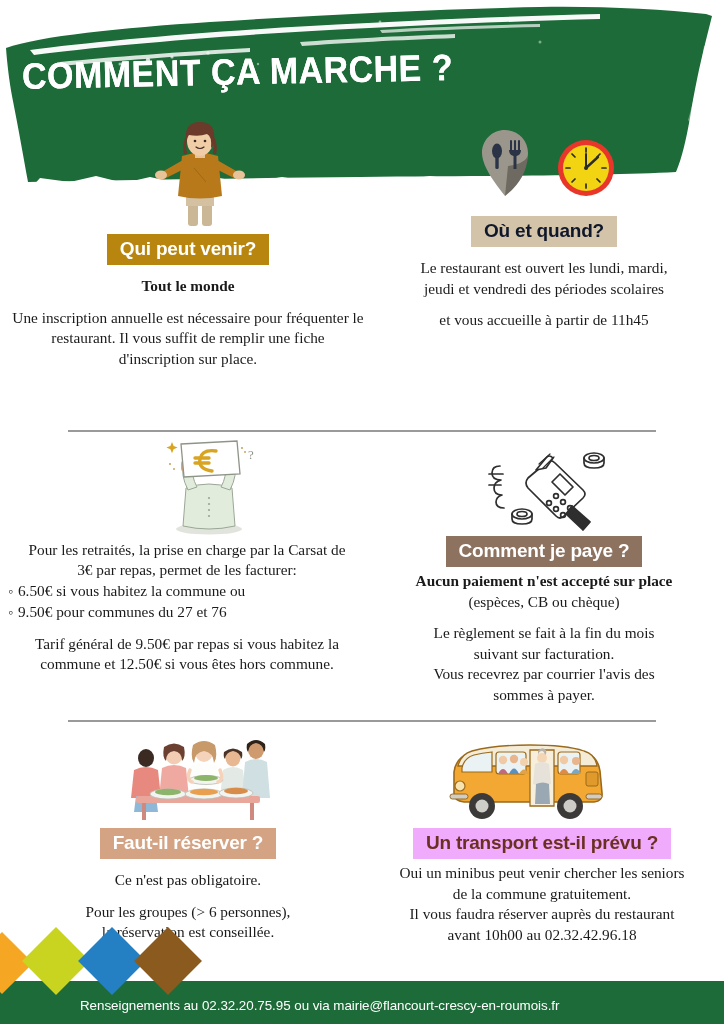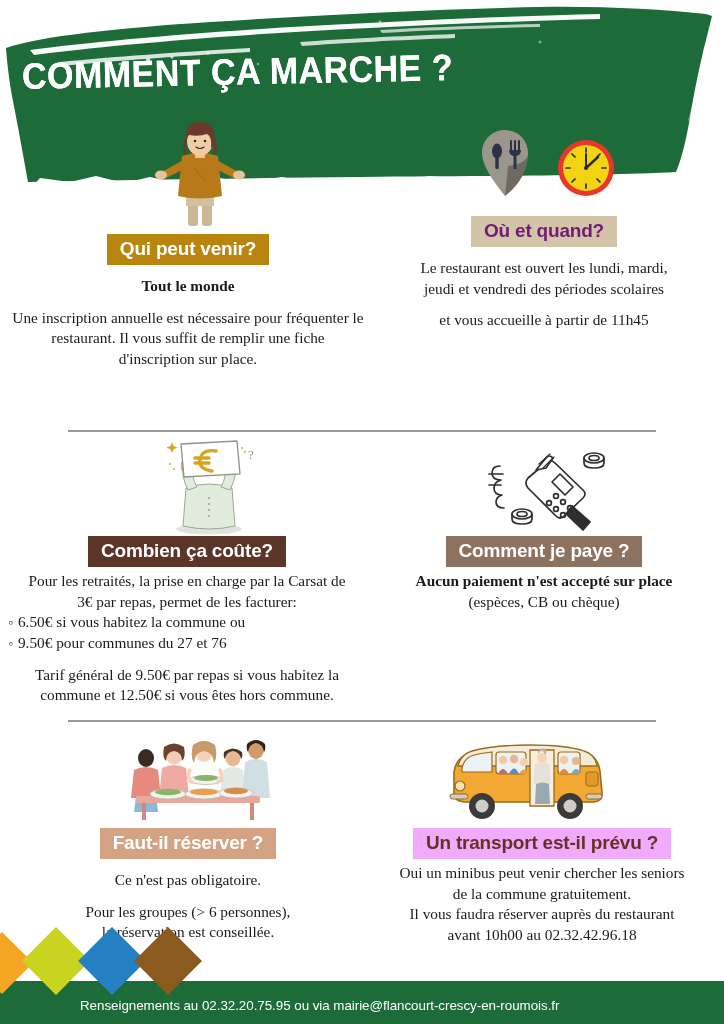--- a/index.html
+++ b/index.html
@@ -240,21 +240,21 @@
         </g>
         <line x1="28" y1="28" x2="40" y2="17" stroke="#2b2b2b" stroke-width="2.4" stroke-linecap="round"></line>
         <line x1="28" y1="28" x2="28" y2="14" stroke="#2b2b2b" stroke-width="2" stroke-linecap="round"></line>
         <circle cx="28" cy="28" r="2" fill="#2b2b2b"></circle>
       </g>
     </svg>
   </div>
 
   <div class="section" style="left:374px; top:216px; width:340px;">
     <div class="badge-wrap">
-      <span class="badge" style="background:#d2c3a9; color:#701a75;">Où et quand?</span>
+      <span class="badge" style="background:#d2c3a9; color:#0f172a;">Où et quand?</span>
     </div>
     <div class="body-text para" style="white-space:pre-line;">Le restaurant est ouvert les lundi, mardi,
 jeudi et vendredi des périodes scolaires</div>
     <div class="body-text para" style="white-space:pre-line;">et vous accueille à partir de 11h45</div>
   </div>
 
   <div class="divider" style="top:430px;"></div>
 
   <div class="illu" style="left:148px; top:436px; width:122px; height:100px;">
     <svg width="122" height="100" viewBox="0 0 122 100" aria-hidden="true">
@@ -289,23 +289,20 @@
       <g fill="#9aa795">
         <circle cx="61" cy="62" r="1.1"></circle>
           <circle cx="61" cy="68" r="1.1"></circle>
         <circle cx="61" cy="74" r="1.1"></circle>
           <circle cx="61" cy="80" r="1.1"></circle>
       </g>
     </svg>
   </div>
 
   <div class="section" style="left:8px; top:536px; width:358px;">
-    <div class="badge-wrap">
-      <span class="badge" style="background:#5b3527; color:#ffffff;">Combien ça coûte?</span>
-    </div>
     <div class="body-text para tight" style="white-space:pre-line;">Pour les retraités, la prise en charge par la Carsat de
 3€ par repas, permet de les facturer:</div>
     <ul class="price-list body-text">
       <li>6.50€ si vous habitez la commune ou</li>
       <li>9.50€ pour communes du 27 et 76</li>
     </ul>
     <div class="body-text para" style="white-space:pre-line;">Tarif général de 9.50€ par repas si vous habitez la
 commune et 12.50€ si vous êtes hors commune.</div>
   </div>
 
@@ -345,20 +342,24 @@
       </g>
     </svg>
   </div>
 
   <div class="section" style="left:374px; top:536px; width:340px;">
     <div class="badge-wrap">
       <span class="badge" style="background:#8d7260; color:#ffffff;">Comment je paye ?</span>
     </div>
     <div class="body-text bold para tight">Aucun paiement n'est accepté sur place</div>
     <div class="body-text">(espèces, CB ou chèque)</div>
+    <div class="body-text para" style="white-space:pre-line;">Le règlement se fait à la fin du mois
+suivant sur facturation.
+Vous recevrez par courrier l'avis des
+sommes à payer.</div>
   </div>
 
   <div class="divider" style="top:720px;"></div>
 
   <div class="illu" style="left:120px; top:738px; width:150px; height:84px;">
     <svg width="150" height="84" viewBox="0 0 150 84" aria-hidden="true">
 
       <g>
 
         <ellipse cx="26" cy="20" rx="8" ry="9" fill="#3a2a22"></ellipse>

